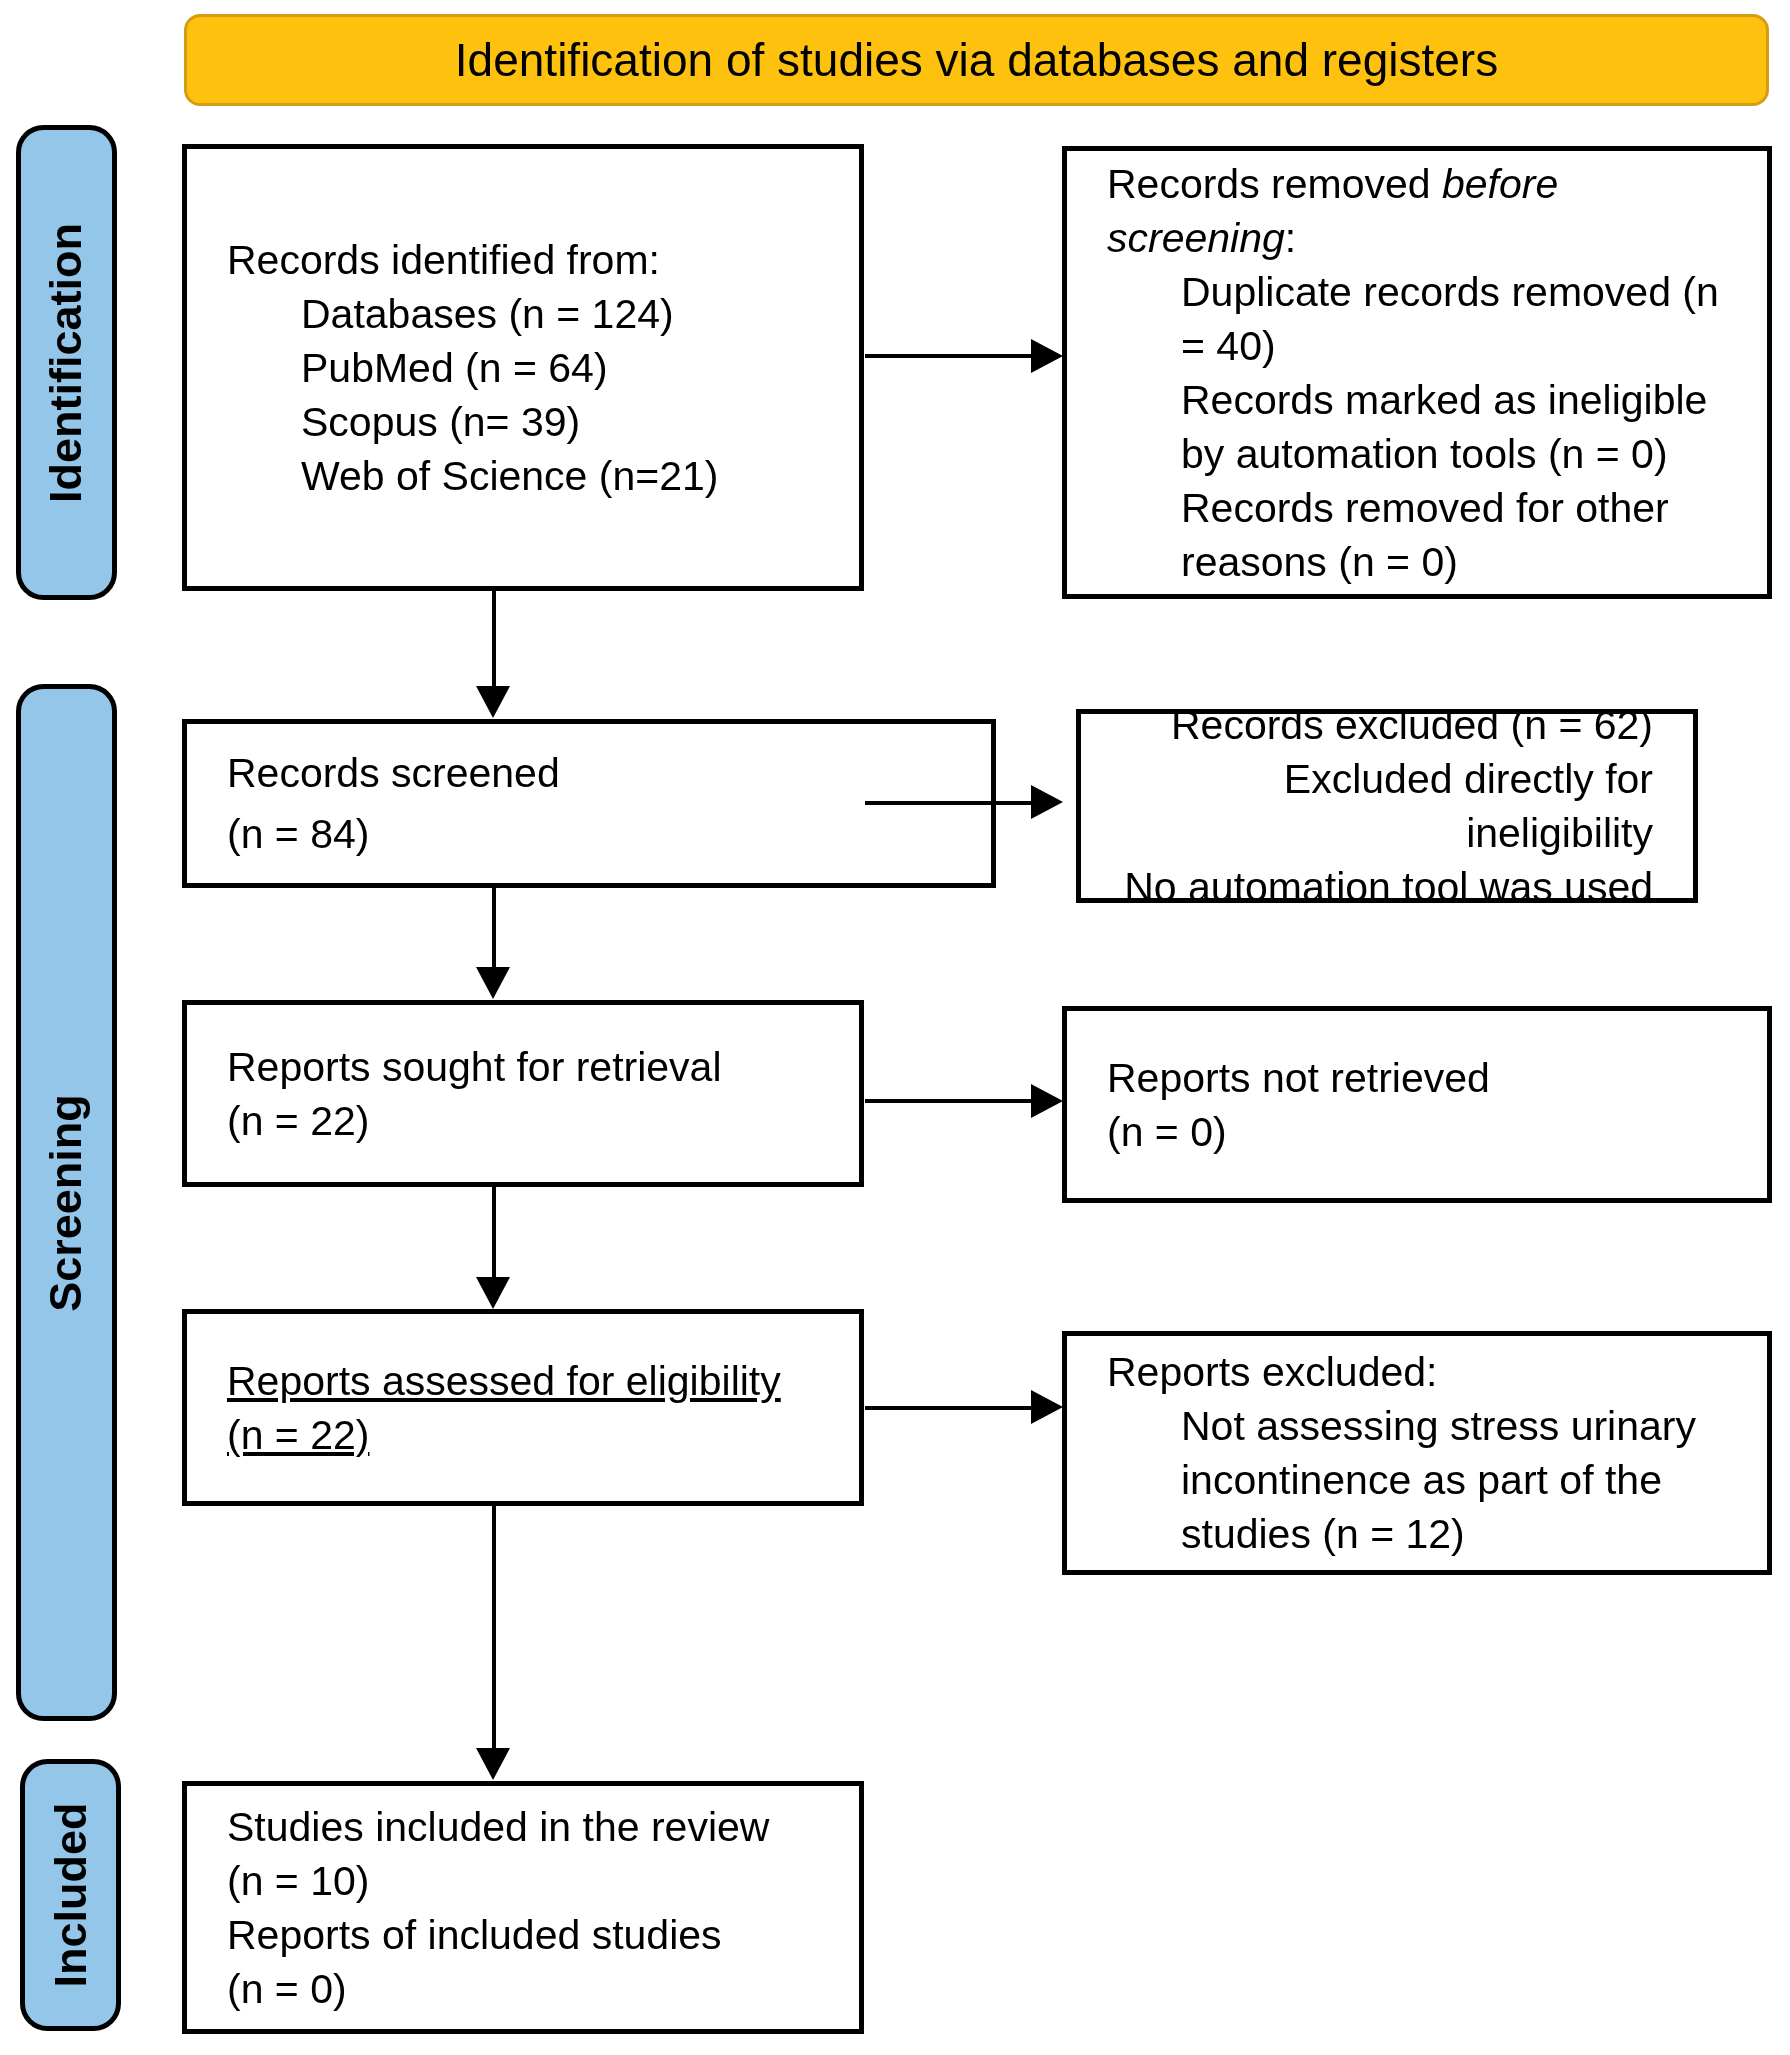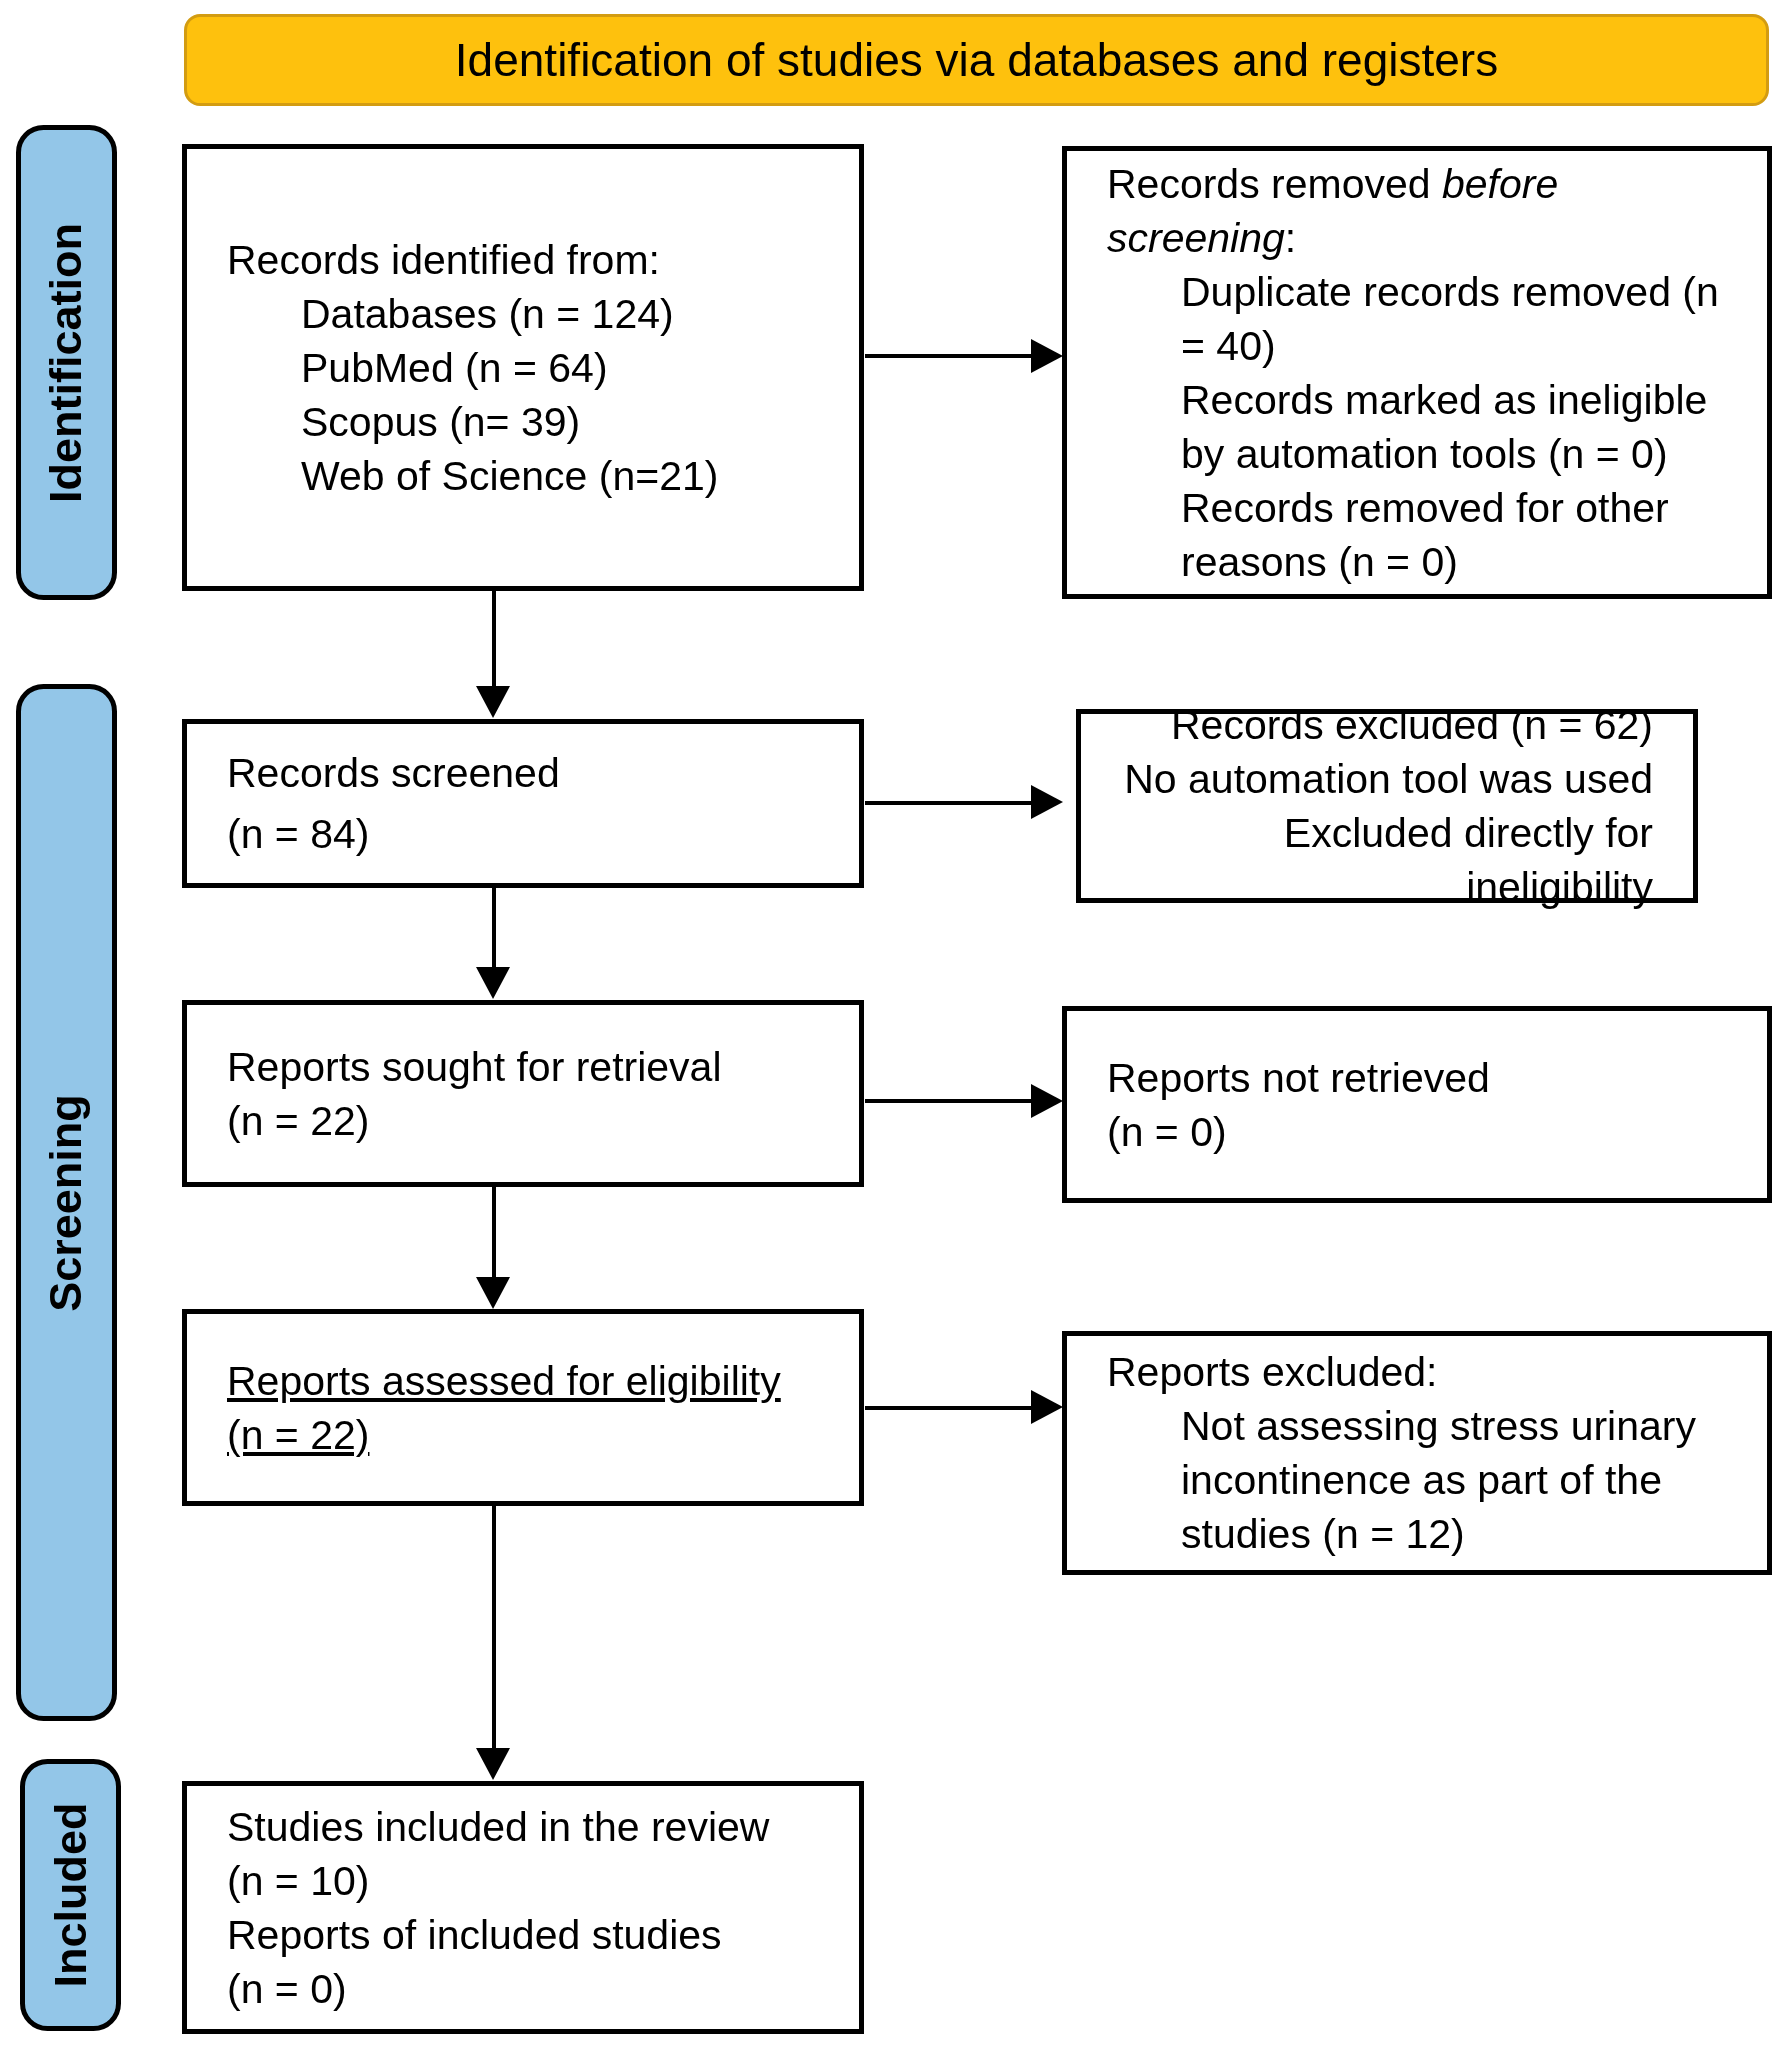--- a/index.html
+++ b/index.html
@@ -48,21 +48,21 @@
     box-sizing: border-box;
     display: flex; flex-direction: column; justify-content: center;
     padding: 12px 40px;
     font-size: 41px; line-height: 54px;
   }
   .indent { padding-left: 74px; }
   .it { font-style: italic; }
 
   .box-identified      { left: 182px;  top: 144px;  width: 682px; height: 447px; }
   .box-removed         { left: 1062px; top: 146px;  width: 710px; height: 453px; }
-  .box-screened        { left: 182px;  top: 719px; width: 682px; height: 169px; gap: 7px; }
+  .box-screened        { left: 182px;  top: 719px; width: 814px; height: 169px; gap: 7px; }
   .box-excluded        { left: 1076px; top: 709px; width: 622px; height: 194px; text-align: right; }
   .box-sought          { left: 182px;  top: 1000px; width: 682px; height: 187px; }
   .box-notretrieved    { left: 1062px; top: 1006px; width: 710px; height: 197px; }
   .box-assessed        { left: 182px;  top: 1309px; width: 682px; height: 197px; text-decoration: underline; }
   .box-reportsexcluded { left: 1062px; top: 1315px; width: 710px; height: 244px; margin-top: 16px; }
   .box-included        { left: 182px;  top: 1781px; width: 682px; height: 253px; }
 
   
   .hline { position: absolute; height: 4.4px; background: #000; }
   .vline { position: absolute; width: 4.4px;  background: #000; }
@@ -130,22 +130,22 @@
     <div class="indent">Records removed for other reasons (n = 0)</div>
   </div>
 
   <div class="box box-screened">
     <div>Records screened</div>
     <div>(n = 84)</div>
   </div>
 
   <div class="box box-excluded">
     <div>Records excluded (n = 62)</div>
+    <div>Excluded directly for ineligibility</div>
     <div>No automation tool was used</div>
-    <div>Excluded directly for ineligibility</div>
   </div>
 
   <div class="box box-sought">
     <div>Reports sought for retrieval</div>
     <div>(n = 22)</div>
   </div>
 
   <div class="box box-notretrieved">
     <div>Reports not retrieved</div>
     <div>(n = 0)</div>

